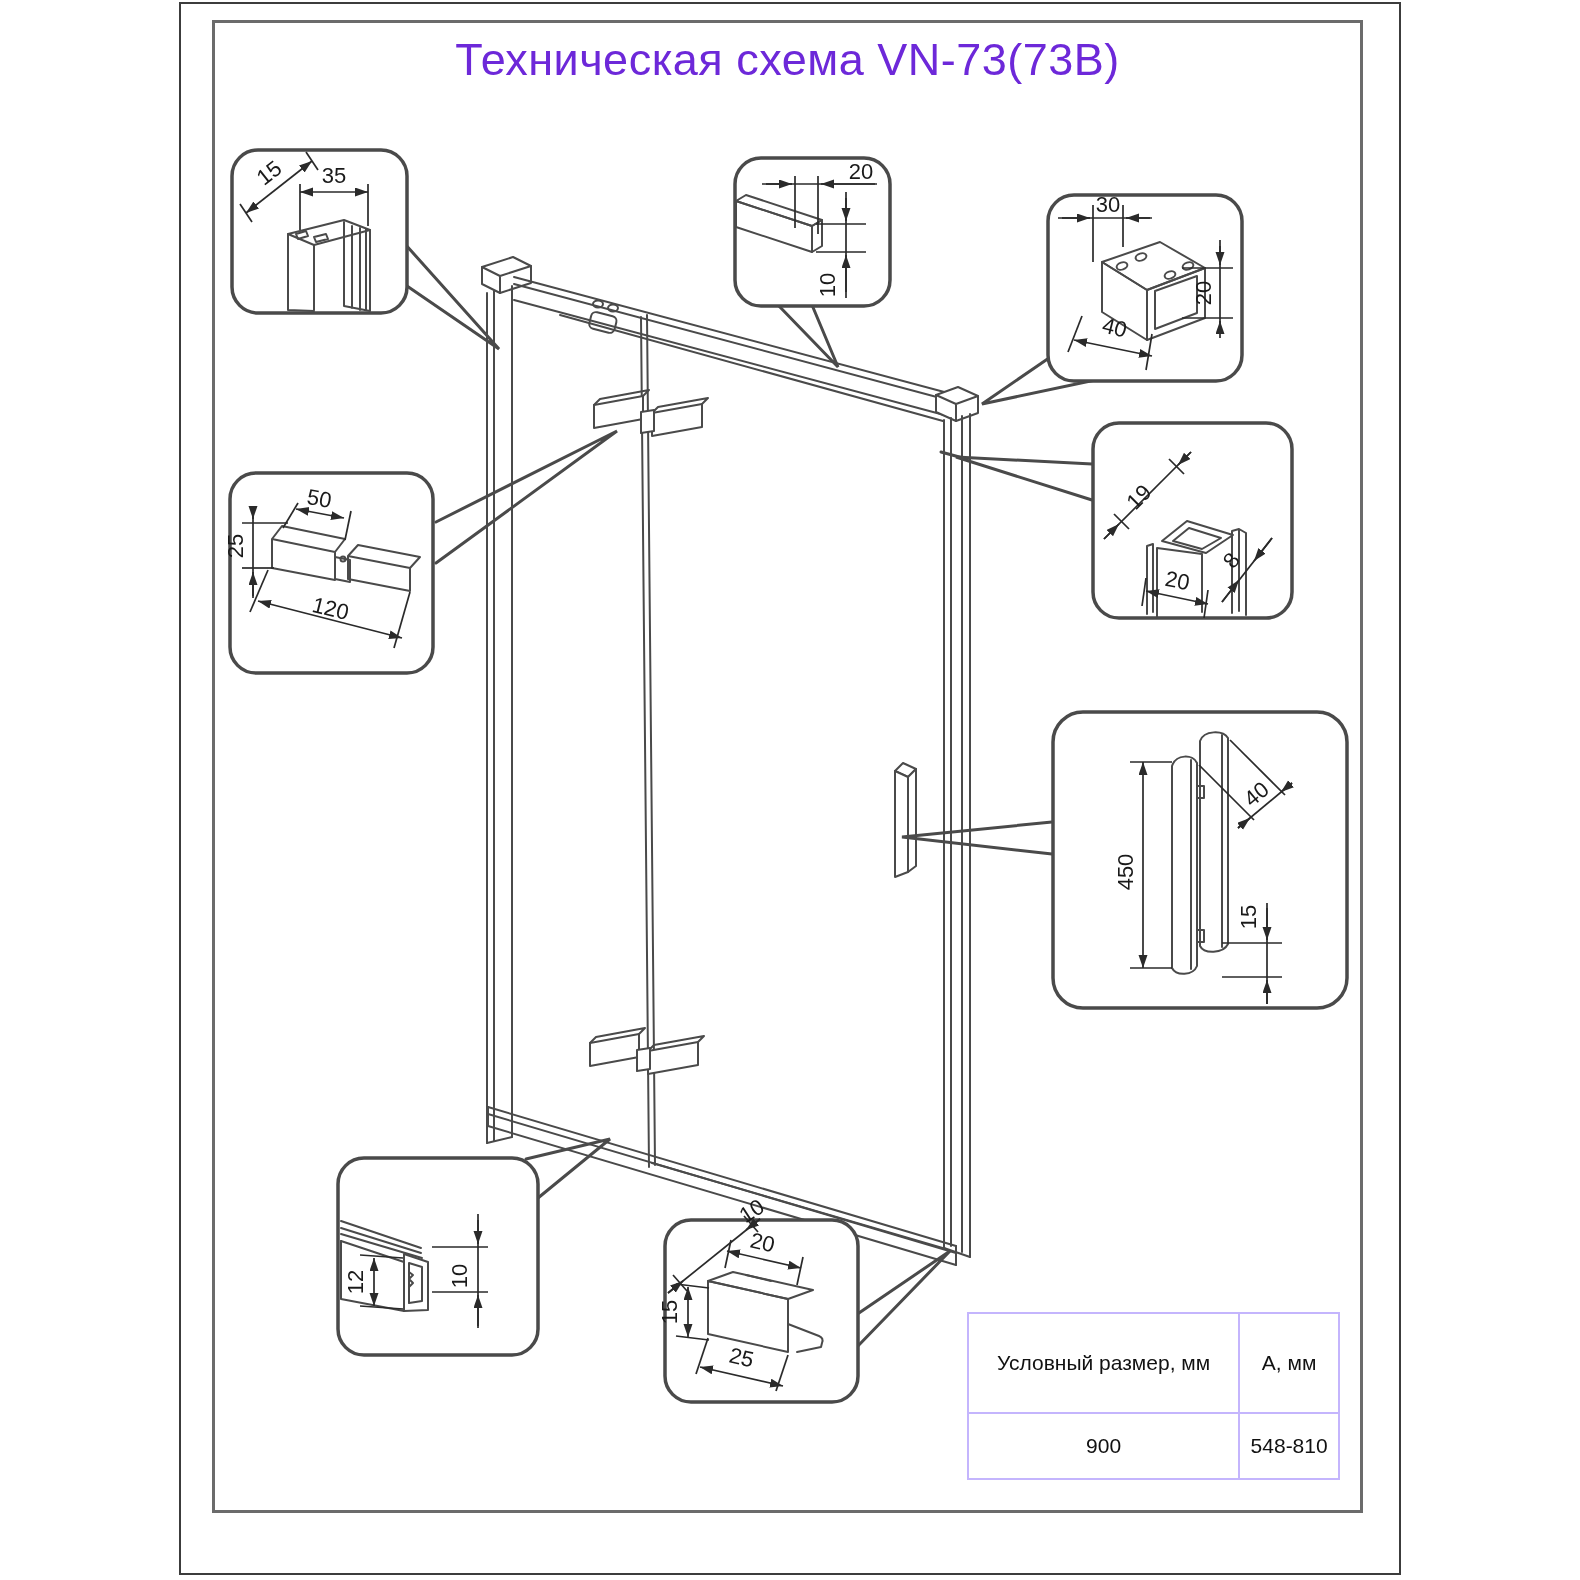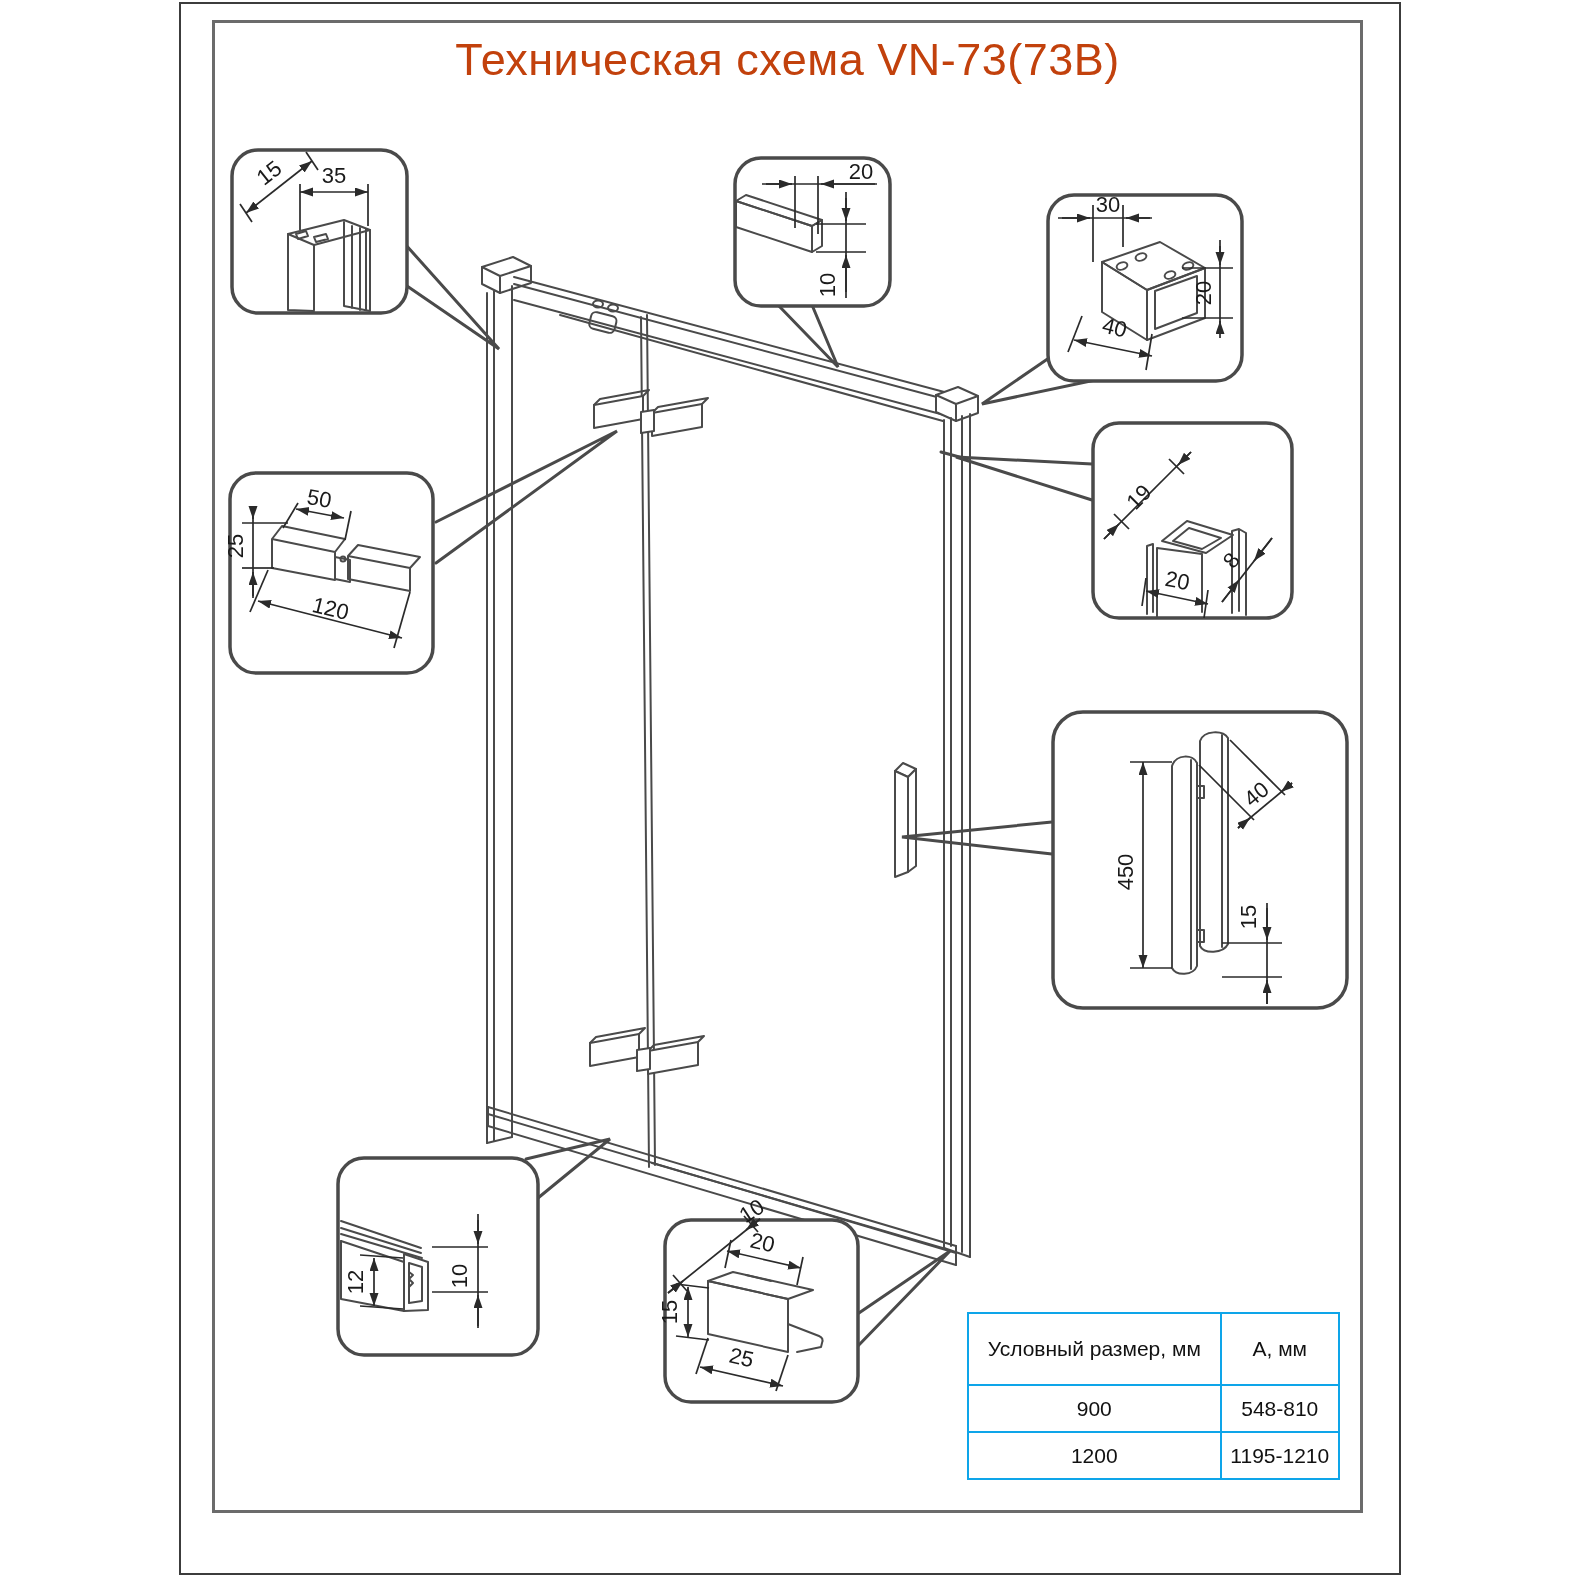--- a/index.html
+++ b/index.html
@@ -3,31 +3,31 @@
 <meta charset="utf-8">
 <style>
   html,body{margin:0;padding:0;background:#fff;}
   #page{position:relative;width:1580px;height:1580px;background:#fff;overflow:hidden;
         font-family:"Liberation Sans",sans-serif;}
   #outer-border{position:absolute;left:179px;top:2px;width:1222px;height:1573px;
         border:2px solid #3c3c3c;box-sizing:border-box;}
   #inner-border{position:absolute;left:212px;top:20px;width:1151px;height:1493px;
         border:3px solid #6b6b6b;box-sizing:border-box;}
   #title{position:absolute;left:212px;top:34px;width:1151px;text-align:center;
-        font-size:45px;color:#c2410c;letter-spacing:0.5px;white-space:nowrap;}
+        font-size:45px;color:#6d28d9;letter-spacing:0.5px;white-space:nowrap;}
   svg{position:absolute;left:0;top:0;}
   .ln{stroke:#4a4a4a;stroke-width:2;fill:none;stroke-linecap:round;stroke-linejoin:round;}
   .lnf{stroke:#4a4a4a;stroke-width:2;fill:#fff;stroke-linejoin:round;}
   .tail{stroke:#4a4a4a;stroke-width:3;fill:none;stroke-linecap:round;}
   .bub{fill:#fff;stroke:#4a4a4a;stroke-width:3.5;}
   .dim{stroke:#2a2a2a;stroke-width:1.7;fill:none;}
   .dimt{font-size:22px;fill:#1a1a1a;text-anchor:middle;}
   #size-table{position:absolute;left:967px;top:1312px;width:373px;height:168px;
         border-collapse:collapse;font-size:21px;color:#111;}
-  #size-table td{border:2px solid #0ea5e9;text-align:center;vertical-align:middle;padding:0;}
+  #size-table td{border:2px solid #c4b5fd;text-align:center;vertical-align:middle;padding:0;}
   #size-table .hdr td{height:44px;}
   #size-table .row td{height:28px;}
 </style>
 </head>
 <body>
 
 <div id="page">
   <div id="outer-border"></div>
   <div id="inner-border"></div>
   <div id="title">Техническая схема VN-73(73B)</div>
@@ -305,19 +305,15 @@
   <table id="size-table">
     <tbody>
       <tr class="hdr">
         <td>Условный размер, мм</td>
         <td>А, мм</td>
       </tr>
       <tr class="row">
         <td>900</td>
         <td>548-810</td>
       </tr>
-      <tr class="row">
-        <td>1200</td>
-        <td>1195-1210</td>
-      </tr>
     </tbody>
   </table>
 </div>
 
 </body></html>

